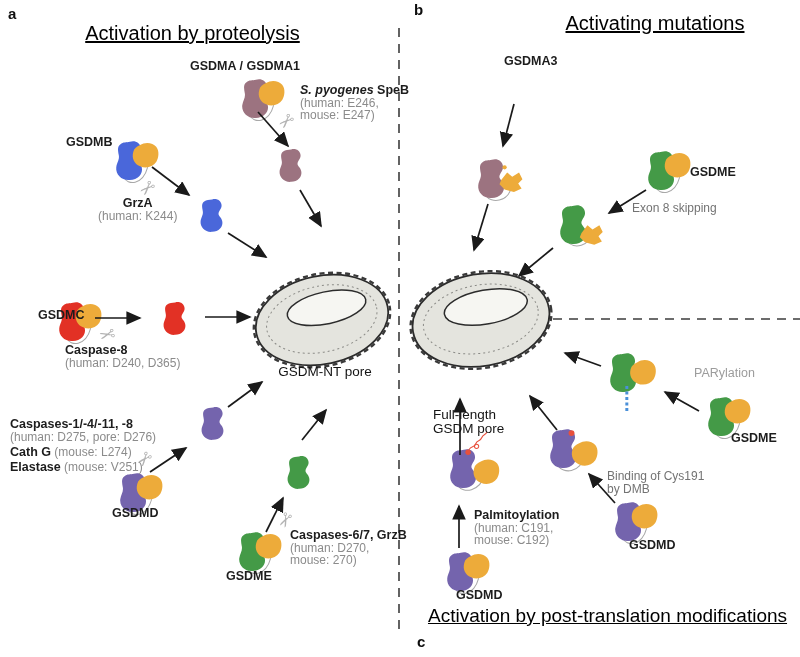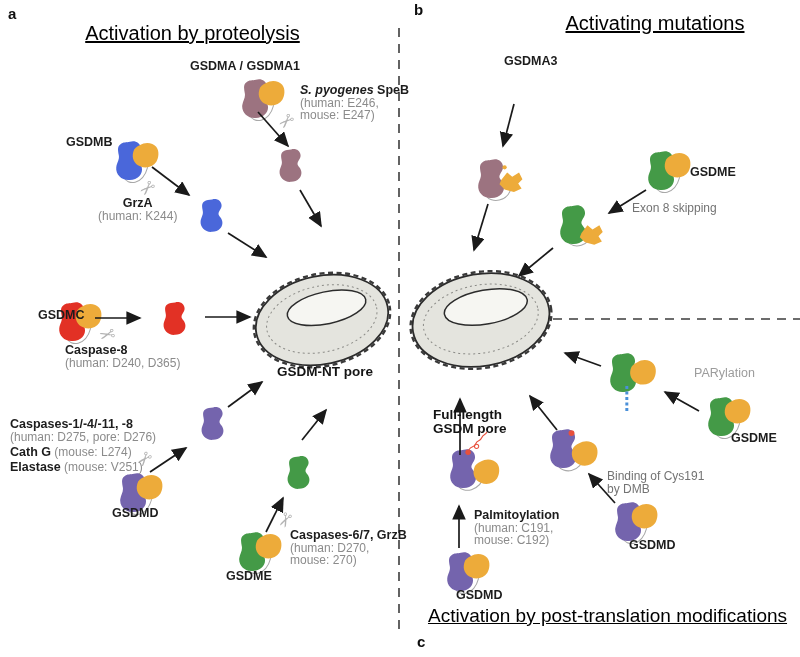--- a/index.html
+++ b/index.html
@@ -7,21 +7,21 @@
           font-family:"Liberation Sans",sans-serif;}
   svg.layer{position:absolute;left:0;top:0;}
   .lbl{position:absolute;line-height:12.5px;color:#1d1d1d;white-space:nowrap;}
   .b{font-weight:bold;font-size:12.5px;color:#1d1d1d;}
   .i{font-style:italic;}
   .g{color:#8b8b8b;font-weight:400;font-size:12px;}
   .ann{color:#737373;font-size:12px;line-height:13px;}
   .ann2{color:#9c9c9c;font-size:12.5px;}
   .title{position:absolute;font-size:20px;color:#000000;text-align:center;line-height:22px;text-decoration:underline;}
   .pl{position:absolute;font-weight:bold;font-size:15px;color:#0e0e0e;}
-  .porelbl{font-weight:bold;font-size:13.5px;line-height:14px;color:#141414;}
+  .porelbl{font-weight:normal;font-size:13.5px;line-height:14px;color:#141414;}
   .scissors{position:absolute;font-size:19px;color:#b3b3b3;transform-origin:center;}
   .lk{fill:none;stroke:#a8a8a8;stroke-width:1.2;}
   .arr{stroke:#1a1a1a;stroke-width:1.7;}
   .dash{stroke:#3c3c3c;stroke-width:1.6;stroke-dasharray:9 7;}
   .pore-body{fill:#e4e4de;stroke:#2b2b2b;stroke-width:1.8;}
   .pore-rough{fill:none;stroke:#3a3a3a;stroke-width:2.4;stroke-dasharray:5 3.5;}
   .pore-tex{fill:none;stroke:#8a8a86;stroke-width:1;stroke-dasharray:2 3;}
   .pore-hole{fill:#f6f6f2;stroke:#2b2b2b;stroke-width:1.5;}
 </style>
 </head>

